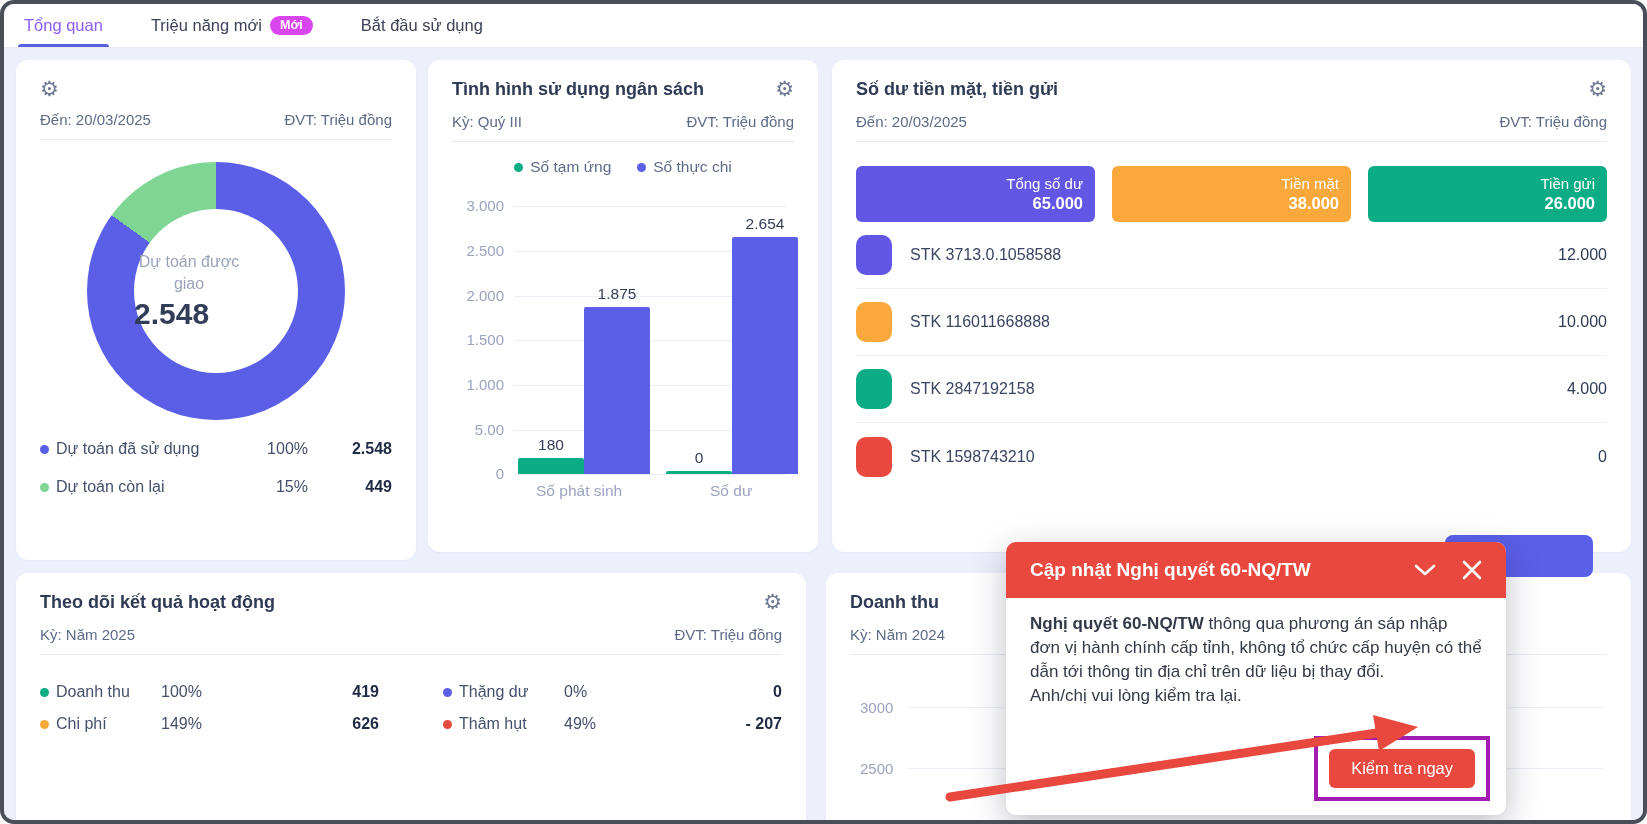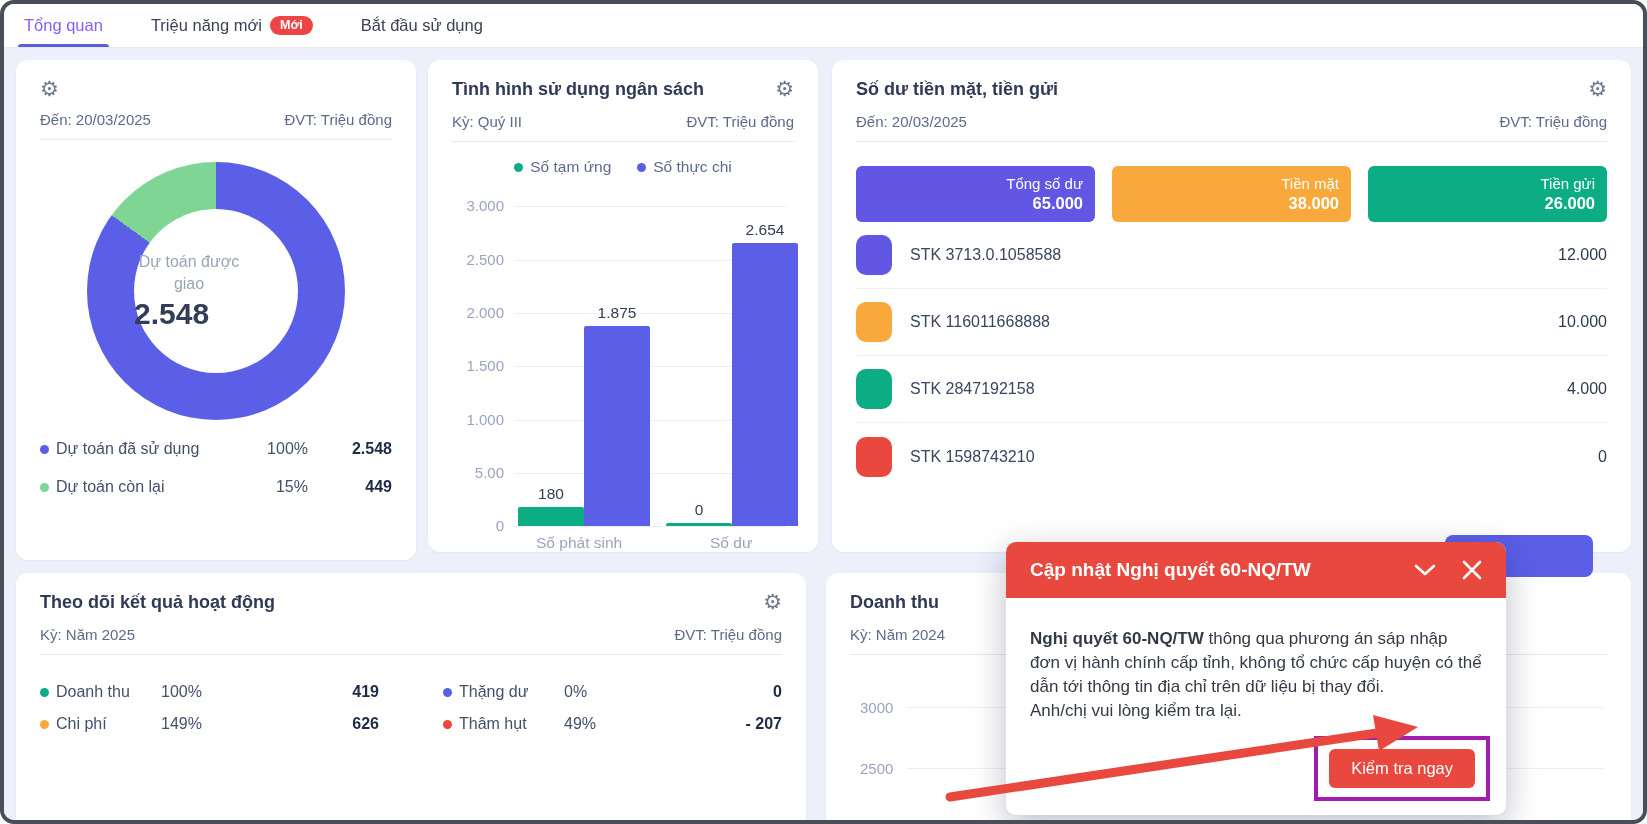--- a/index.html
+++ b/index.html
@@ -8,21 +8,21 @@
            border-radius:14px; overflow:hidden; background:#fff; }
 
   
   .tabbar { height:44px; background:#fff; border-bottom:1px solid #e8eaf2;
             display:flex; align-items:stretch; padding:0 18px; gap:44px; }
   .tab { display:flex; align-items:center; gap:8px; font-size:16.5px; color:#3c4257;
          position:relative; cursor:pointer; padding:0 2px; }
   .tab.active { color:#8b5cf6; font-weight:500; }
   .tab.active::after { content:""; position:absolute; left:-4px; right:-4px; bottom:0;
          height:3px; background:#5a5fdd; border-radius:3px 3px 0 0; }
-  .badge-moi { background:#ef4444; color:#fff; font-size:12.5px; font-weight:700;
+  .badge-moi { background:#d946ef; color:#fff; font-size:12.5px; font-weight:700;
          padding:3px 10px; border-radius:12px; line-height:1; }
 
   
   .content { position:relative; height:772px; background:#edf0fb; padding:12px; }
   .row { display:flex; }
   .row1 { align-items:flex-start; }
   .row2 { margin-top:13px; }
   .card { background:#fff; border-radius:12px; padding:18px 24px;
           box-shadow:0 1px 2px rgba(30,40,90,.05); }
   .card-head { display:flex; justify-content:space-between; align-items:flex-start; }
@@ -46,21 +46,21 @@
                 margin-top:20px; font-size:16px; color:#44506b; }
   .dot { width:9px; height:9px; border-radius:50%; }
   .legend-pct { text-align:right; color:#44506b; }
   .legend-val { text-align:right; font-weight:700; color:#1f2a44; }
 
   
   .c2 { width:390px; height:492px; margin-left:12px; }
   .chart-legend { display:flex; justify-content:center; gap:26px; margin-top:16px;
                   font-size:15.5px; color:#5d6b88; }
   .chart-legend span.item { display:flex; align-items:center; gap:7px; }
-  .plot { position:relative; height:320px; margin:30px 8px 0 62px; }
+  .plot { position:relative; height:268px; margin:30px 8px 0 62px; }
   .gridline { position:absolute; left:0; right:0; height:1px; background:#eceef5; }
   .gridline .ylab { position:absolute; left:-58px; top:-9px; width:48px; text-align:right;
                     font-size:15px; color:#9ba4bf; }
   .bar-group { position:absolute; bottom:0; height:100%; display:flex; align-items:flex-end; }
   .bar-col { display:flex; flex-direction:column; align-items:center; justify-content:flex-end;
              height:100%; }
   .bar { width:66px; border-radius:2px 2px 0 0; }
   .bar-val { font-size:15.5px; color:#333d55; margin-bottom:4px; }
   .x-labels { position:relative; margin:8px 8px 0 62px; height:22px;
               font-size:15.5px; color:#9ba4bf; }
@@ -100,21 +100,21 @@
 
   
   .popup { position:absolute; left:1002px; top:494px; width:500px; border-radius:10px;
            background:#fff; z-index:40; box-shadow:0 10px 34px rgba(20,25,60,.28);
            overflow:hidden; }
   .popup-head { height:56px; background:#e8483e; display:flex; align-items:center;
                 padding:0 24px; }
   .popup-title { color:#fff; font-size:19px; font-weight:700; flex:1; }
   .popup-icons { display:flex; align-items:center; gap:26px; }
   .popup-icons svg { display:block; cursor:pointer; }
-  .popup-body { position:relative; padding:29px 24px 14px 24px; height:217px; }
+  .popup-body { position:relative; padding:14px 24px 14px 24px; height:217px; }
   .popup-text { font-size:17px; color:#333a47; line-height:1.42; }
   .popup-text2 { font-size:17px; color:#333a47; line-height:1.42; }
   .highlight-box { position:absolute; right:16px; bottom:14px; border:4px solid #a21caf;
                    padding:9px 11px; }
   .check-btn { background:#e8483e; color:#fff; border:none; font-size:16.5px;
                font-family:inherit; padding:10px 22px; border-radius:6px; cursor:pointer; }
 
   .arrow-overlay { position:absolute; inset:0; z-index:60; pointer-events:none; }
 </style>
 </head>

